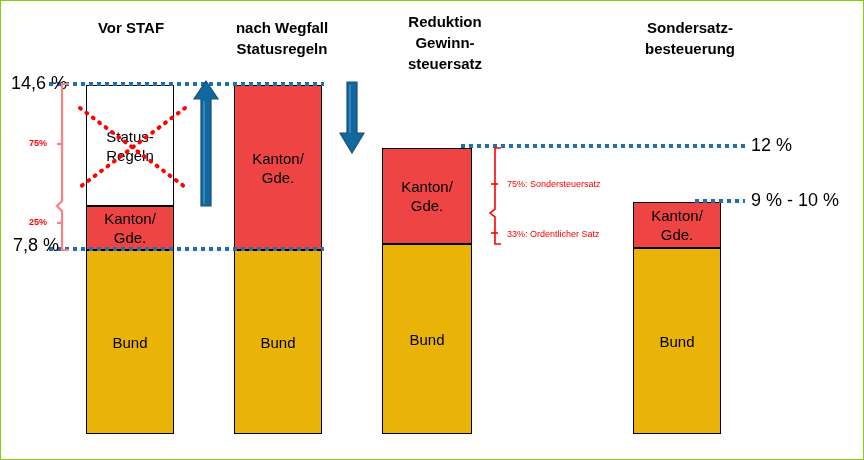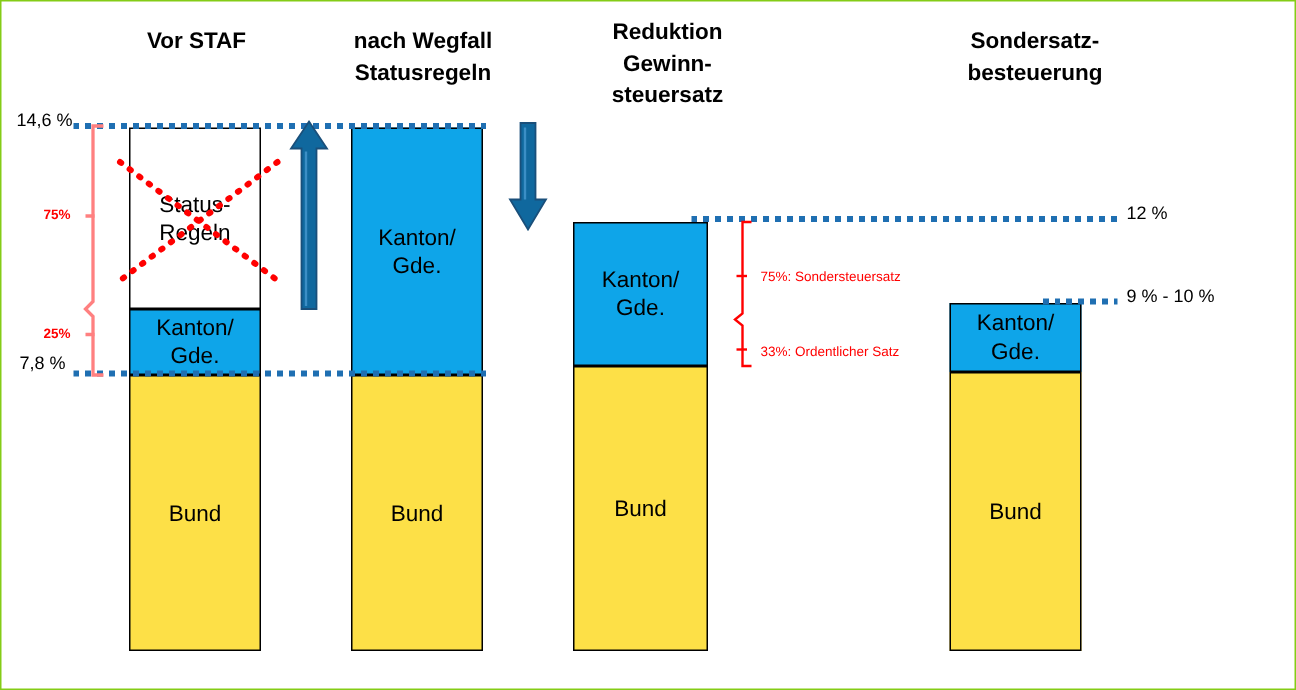--- a/index.html
+++ b/index.html
@@ -32,26 +32,26 @@
     border: 1px solid #000000;
     display: flex;
     align-items: center;
     justify-content: center;
     text-align: center;
     font-size: 15px;
     color: #000000;
     line-height: 19px;
     white-space: pre-line;
   }
-  .seg-blue { background: #0ea5e9; }
-  .seg-gray { background: #fde047; }
+  .seg-blue { background: #ef4444; }
+  .seg-gray { background: #eab308; }
   .seg-white { background: #ffffff; }
   .axlabel {
     position: absolute;
-    font-size: 12px;
+    font-size: 18px;
     color: #000000;
     white-space: nowrap;
   }
   .redlabel {
     position: absolute;
     font-size: 9px;
     font-weight: bold;
     color: #ff0000;
     white-space: nowrap;
   }

